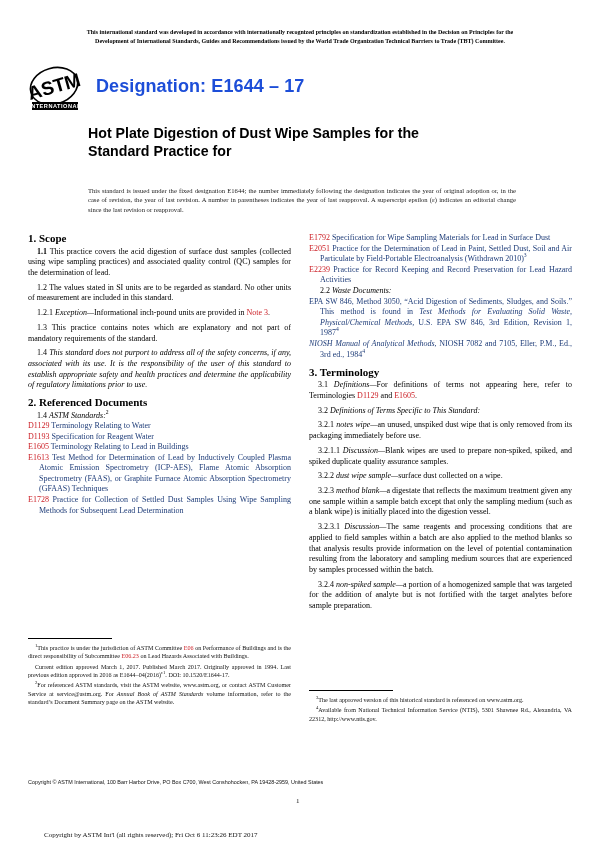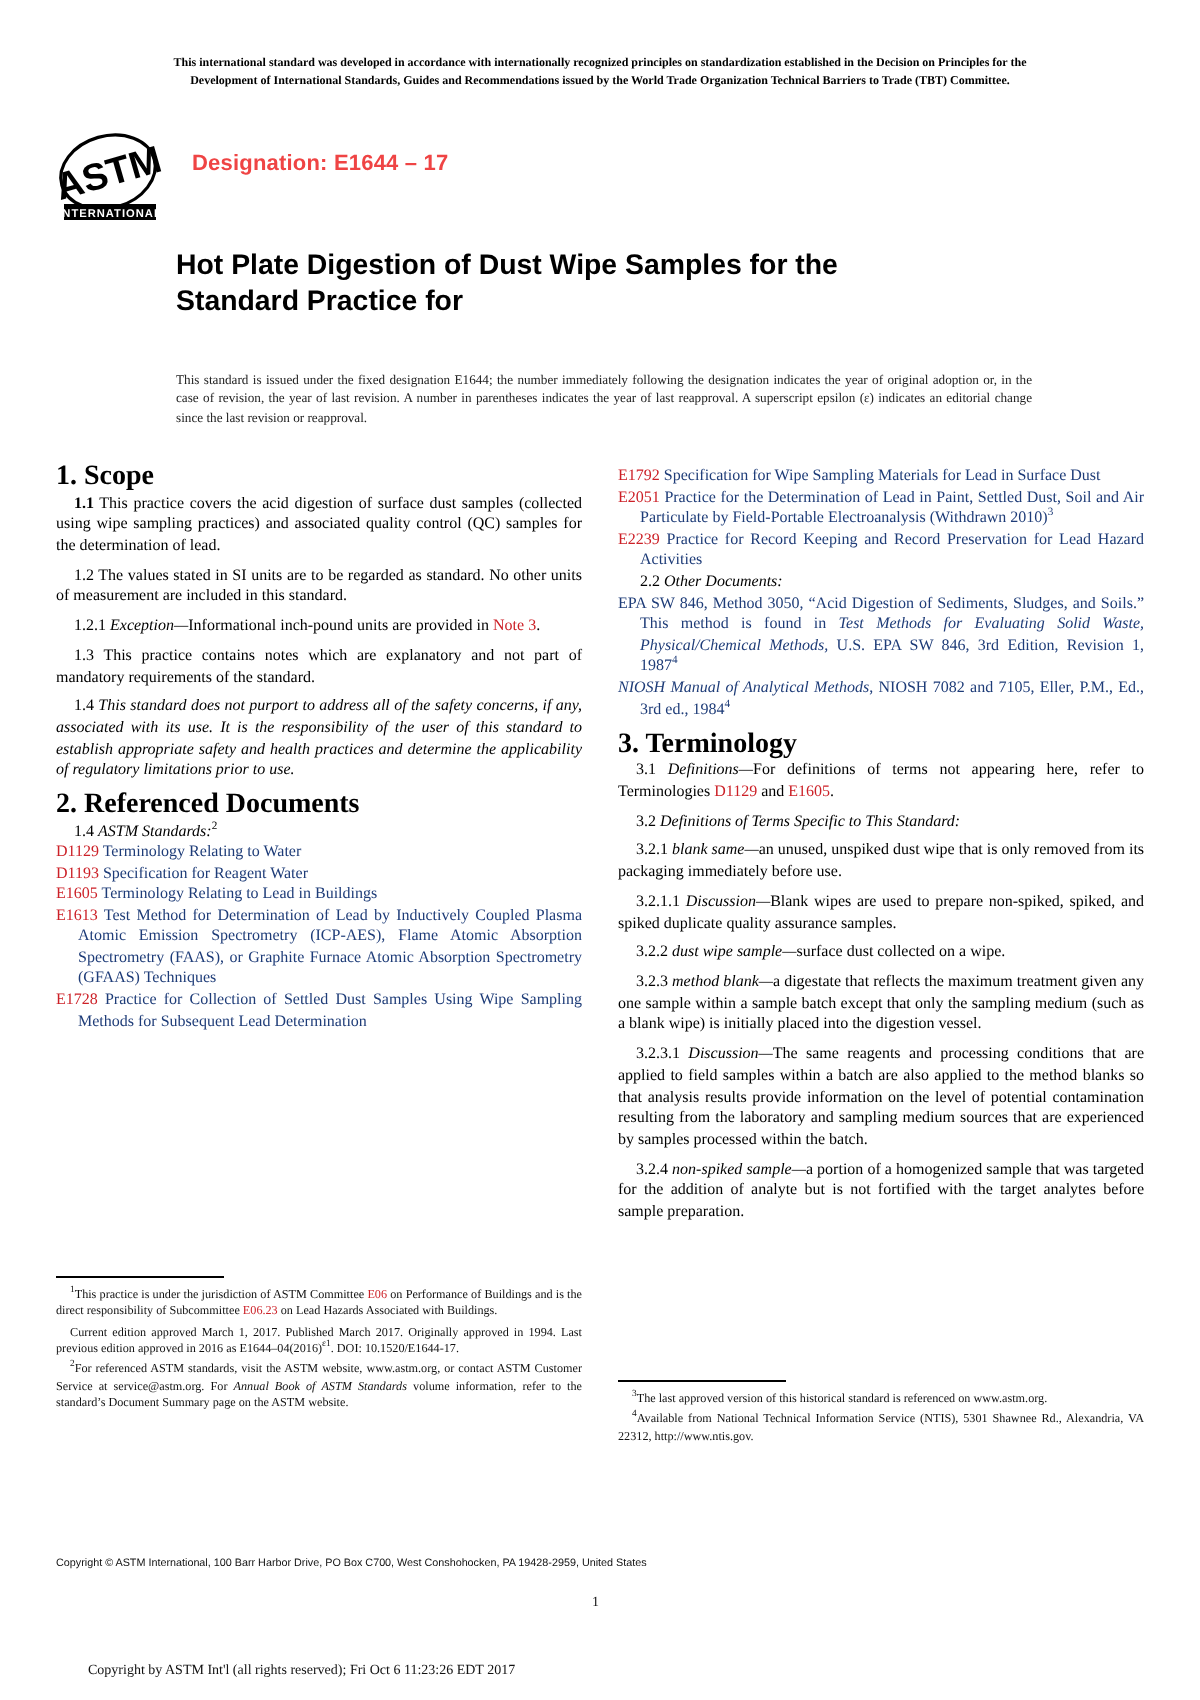--- a/index.html
+++ b/index.html
@@ -53,23 +53,23 @@
     height: 50px;
   }
   .astm-logo svg { display:block; }
 
   .designation {
     position: absolute;
     left: 72px;
     top: 12px;
     font-family: "Liberation Sans", "DejaVu Sans", sans-serif;
     font-weight: bold;
-    font-size: 11px;
+    font-size: 18px;
     letter-spacing: 0.1px;
-    color: #ef4444;
+    color: #1d4ed8;
   }
 
   
   .title-block {
     position: absolute;
     left: 88px;
     top: 124px;
     width: 430px;
   }
   .title-line {
@@ -104,21 +104,21 @@
     width: 263px;
     font-size: 8.0px;
     line-height: 10.55px;
     text-align: justify;
     color: #000;
   }
   .col-left  { left: 28px; }
   .col-right { left: 309px; }
 
   h2.sec {
-    font-size: 14px;
+    font-size: 11px;
     font-weight: bold;
     margin: 0 0 2px 0;
     padding: 0;
     line-height: 11.5px;
     text-align: left;
   }
   .spacer-sec { height: 6.5px; }
 
   p.para {
     margin: 0 0 0 0;
@@ -280,36 +280,36 @@
   </div>
 
   <div class="col col-right">
 
     <div class="reflist">
       <p class="refitem"><span class="lnk-red">E1792</span> <span class="ref-body">Specification for Wipe Sampling Materials for Lead in Surface Dust</span></p>
       <p class="refitem"><span class="lnk-red">E2051</span> <span class="ref-body">Practice for the Determination of Lead in Paint, Settled Dust, Soil and Air Particulate by Field-Portable Electroanalysis (Withdrawn 2010)</span><sup class="fn ref-body">3</sup></p>
       <p class="refitem"><span class="lnk-red">E2239</span> <span class="ref-body">Practice for Record Keeping and Record Preservation for Lead Hazard Activities</span></p>
     </div>
 
-    <p class="para noindent" style="margin-top:0.5px; padding-left:11px;"><span>2.2</span> <span class="it">Other Documents:</span></p>
+    <p class="para noindent" style="margin-top:0.5px; padding-left:11px;"><span>2.2</span> <span class="it">Waste Documents:</span></p>
 
     <div class="reflist">
       <p class="otheritem first"><span>EPA SW 846, Method 3050, “Acid Digestion of Sediments, Sludges, and Soils.” This method is found in </span><span class="it">Test Methods for Evaluating Solid Waste, Physical/Chemical Methods,</span><span> U.S. EPA SW 846, 3rd Edition, Revision 1, 1987</span><sup class="fn">4</sup></p>
       <p class="otheritem first"><span class="it">NIOSH Manual of Analytical Methods</span><span>, NIOSH 7082 and 7105, Eller, P.M., Ed., 3rd ed., 1984</span><sup class="fn">4</sup></p>
     </div>
 
     <div class="spacer-sec"></div>
 
     <h2 class="sec">3. Terminology</h2>
 
     <p class="para"><span>3.1</span> <span class="it">Definitions—</span><span>For definitions of terms not appearing here, refer to Terminologies </span><span class="lnk-red">D1129</span><span> and </span><span class="lnk-red">E1605</span><span>.</span></p>
 
     <p class="para"><span>3.2</span> <span class="it">Definitions of Terms Specific to This Standard:</span></p>
 
-    <p class="para"><span>3.2.1</span> <span class="it">blank same—</span><span>an unused, unspiked dust wipe that is only removed from its packaging immediately before use.</span></p>
+    <p class="para"><span>3.2.1</span> <span class="it">notes wipe—</span><span>an unused, unspiked dust wipe that is only removed from its packaging immediately before use.</span></p>
 
     <p class="para"><span>3.2.1.1</span> <span class="it">Discussion—</span><span>Blank wipes are used to prepare non-spiked, spiked, and spiked duplicate quality assurance samples.</span></p>
 
     <p class="para"><span>3.2.2</span> <span class="it">dust wipe sample—</span><span>surface dust collected on a wipe.</span></p>
 
     <p class="para"><span>3.2.3</span> <span class="it">method blank—</span><span>a digestate that reflects the maximum treatment given any one sample within a sample batch except that only the sampling medium (such as a blank wipe) is initially placed into the digestion vessel.</span></p>
 
     <p class="para"><span>3.2.3.1</span> <span class="it">Discussion—</span><span>The same reagents and processing conditions that are applied to field samples within a batch are also applied to the method blanks so that analysis results provide information on the level of potential contamination resulting from the laboratory and sampling medium sources that are experienced by samples processed within the batch.</span></p>
 
     <p class="para"><span>3.2.4</span> <span class="it">non-spiked sample—</span><span>a portion of a homogenized sample that was targeted for the addition of analyte but is not fortified with the target analytes before sample preparation.</span></p>

